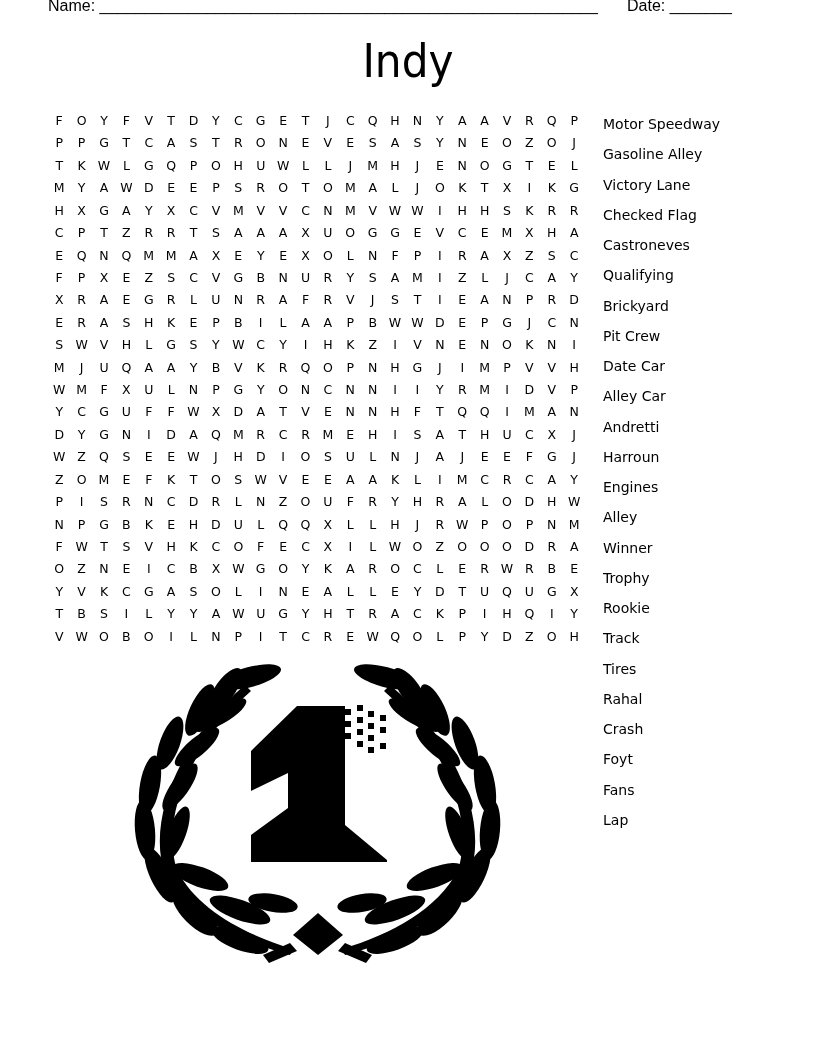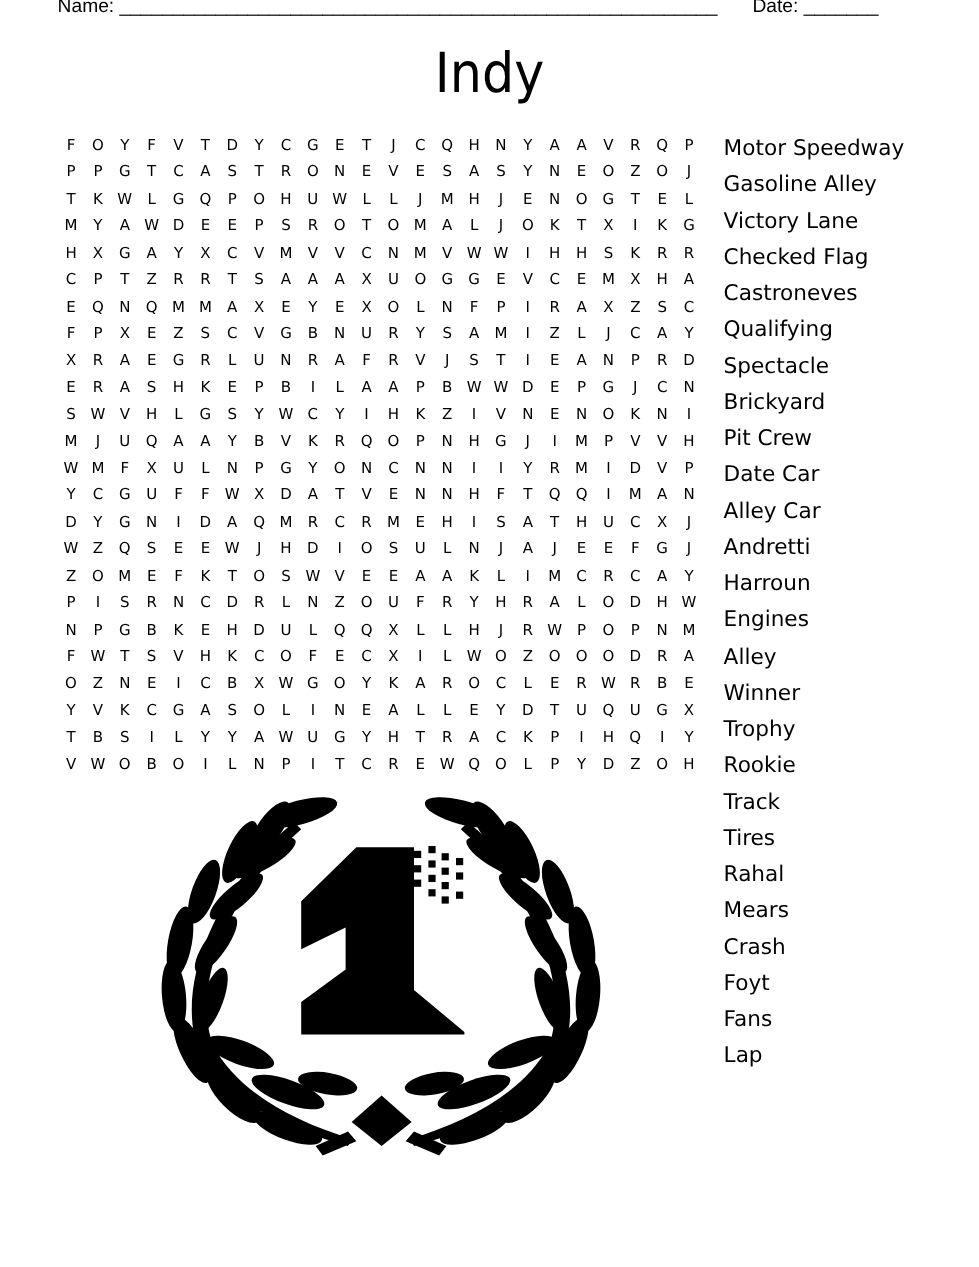--- a/index.html
+++ b/index.html
@@ -6,21 +6,21 @@
   body { width:816px; height:1056px; position:relative; overflow:hidden; color:#000; }
   .hdr { position:absolute; top:-3px; font-family:"Liberation Sans", sans-serif; font-size:16px; }
   .hdr.name { left:48px; }
   .hdr.date { left:627px; }
   .title { position:absolute; top:34px; left:0; width:816px; text-align:center;
            font-family:"DejaVu Sans", sans-serif; font-size:46px; letter-spacing:0px; transform:scaleX(0.92); }
   .grid { position:absolute; left:48px; top:110px; }
   .grow { display:flex; height:22.43px; }
   .cell { width:22.4px; text-align:center; font-family:"DejaVu Sans", sans-serif; font-size:12.5px; line-height:22.43px; }
   .words { position:absolute; left:603px; top:111px; }
-  .word { font-family:"DejaVu Sans", sans-serif; font-size:18px; height:30.25px; line-height:26px; white-space:nowrap; }
+  .word { font-family:"DejaVu Sans", sans-serif; font-size:14px; height:30.25px; line-height:26px; white-space:nowrap; }
   .art { position:absolute; left:125px; top:655px; width:385px; height:310px; }
 </style>
 </head>
 <body>
 
 <div class="hdr name">Name: ________________________________________________________</div>
 <div class="hdr date">Date: _______</div>
 
 <div class="title">Indy</div>
 
@@ -651,36 +651,34 @@
     </div>
   </div>
 
 <div class="words" id="words">
     <div class="word">Motor Speedway</div>
     <div class="word">Gasoline Alley</div>
     <div class="word">Victory Lane</div>
     <div class="word">Checked Flag</div>
     <div class="word">Castroneves</div>
     <div class="word">Qualifying</div>
-    <div class="word">Spectacle</div>
     <div class="word">Brickyard</div>
     <div class="word">Pit Crew</div>
     <div class="word">Date Car</div>
     <div class="word">Alley Car</div>
     <div class="word">Andretti</div>
     <div class="word">Harroun</div>
     <div class="word">Engines</div>
     <div class="word">Alley</div>
     <div class="word">Winner</div>
     <div class="word">Trophy</div>
     <div class="word">Rookie</div>
     <div class="word">Track</div>
     <div class="word">Tires</div>
     <div class="word">Rahal</div>
-    <div class="word">Mears</div>
     <div class="word">Crash</div>
     <div class="word">Foyt</div>
     <div class="word">Fans</div>
     <div class="word">Lap</div>
   </div>
 
 <svg class="art" viewBox="0 0 385 310" xmlns="http://www.w3.org/2000/svg">
   <g fill="#000">
 
     <path d="M120,30 C60,80 20,160 40,220 C60,260 110,285 165,300 L168,294 C118,279 72,254 52,215 C34,160 70,85 126,36 Z"></path>

